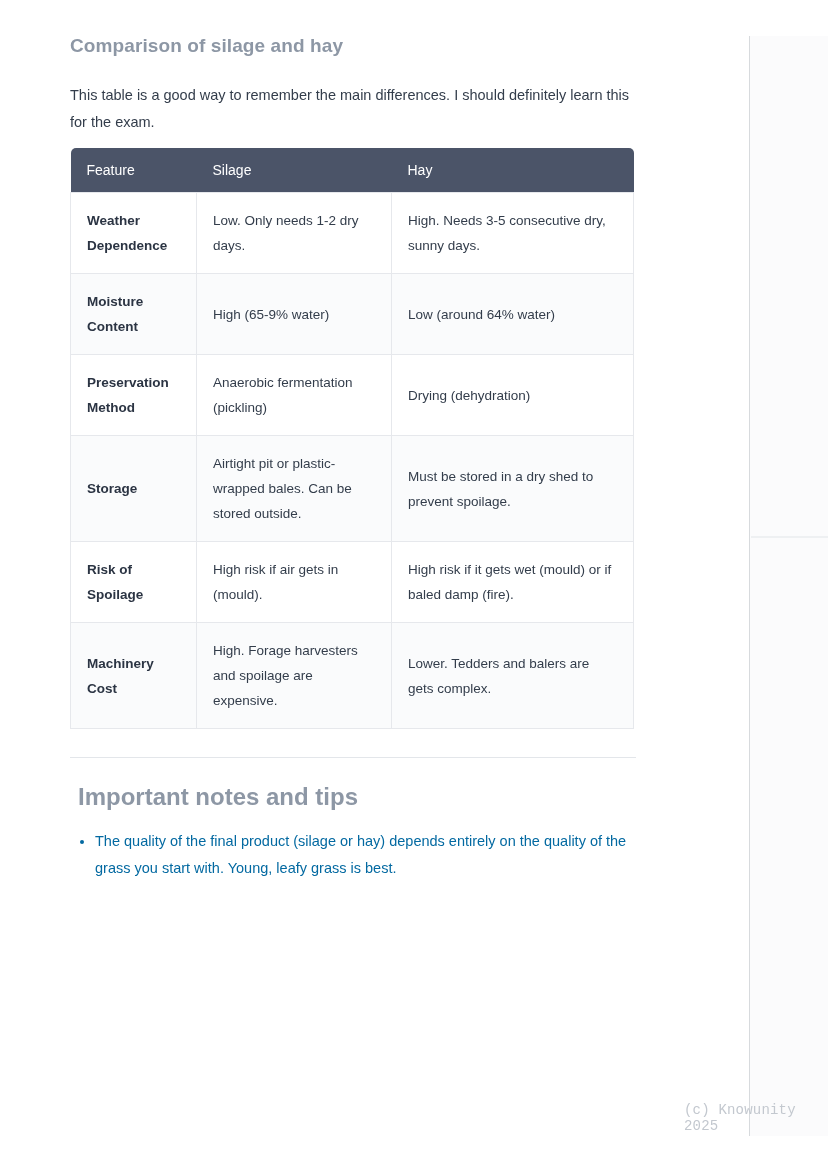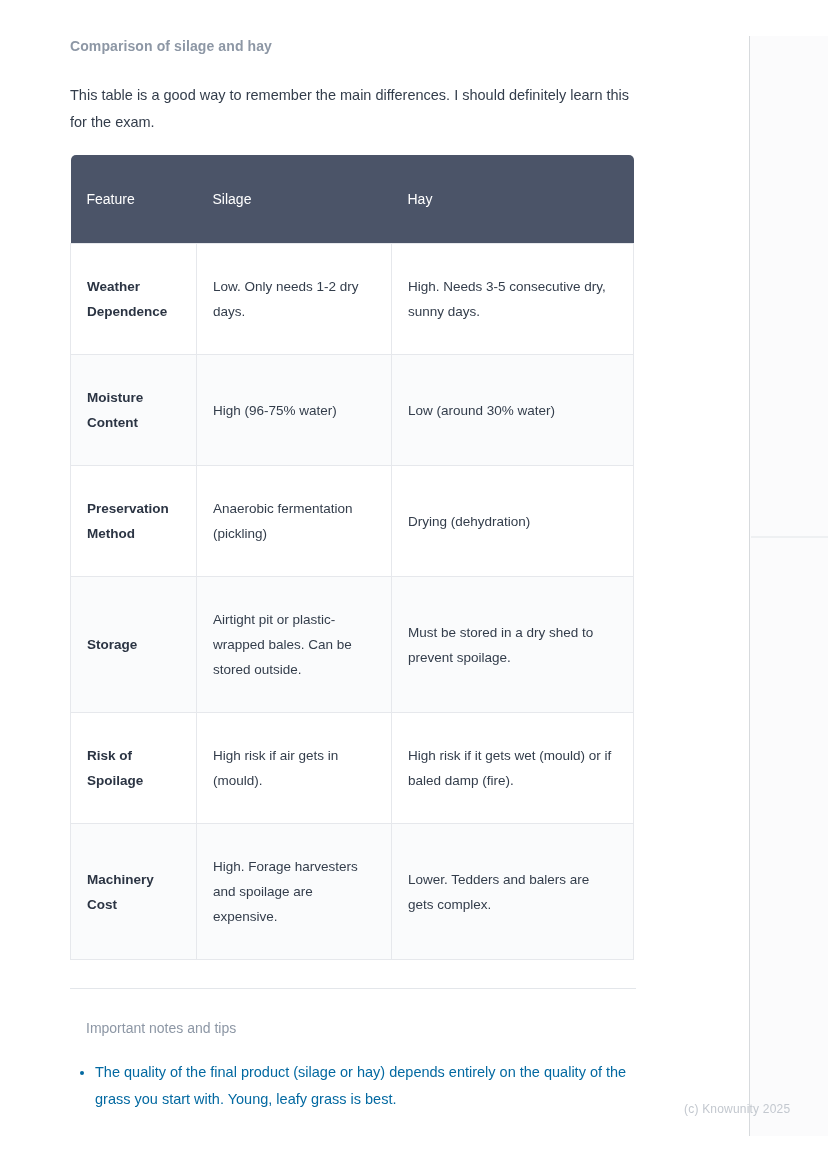--- a/index.html
+++ b/index.html
@@ -25,58 +25,58 @@
   }
 
   .content {
     position: absolute;
     left: 70px;
     top: 32px;
     width: 565px;
   }
 
   h1.section-title {
-    font-size: 14px;
+    font-size: 19px;
     line-height: 28px;
     font-weight: bold;
     color: #8d97a5;
     margin: 0 0 22px 0;
     letter-spacing: 0.1px;
   }
 
   p.intro {
     font-size: 14.5px;
     line-height: 27px;
     color: #333d4b;
-    margin: 0 0 19px 0;
+    margin: 0 0 12px 0;
     width: 566px;
   }
 
   table.comparison {
     border-collapse: collapse;
     width: 563px;
     table-layout: fixed;
     font-size: 13.5px;
   }
 
   table.comparison thead th {
     background: #4b5468;
     color: #ffffff;
     font-weight: normal;
     text-align: left;
-    padding: 36px 16px;
+    padding: 14px 16px;
     font-size: 14px;
     border: none;
   }
   table.comparison thead th:first-child { border-top-left-radius: 5px; }
   table.comparison thead th:last-child  { border-top-right-radius: 5px; }
 
   table.comparison td {
     border: 1px solid #e6e8ec;
-    padding: 30px 16px;
+    padding: 15px 16px;
     vertical-align: middle;
     line-height: 25px;
     color: #333d4b;
     background: #ffffff;
     margin-top: 21px;
   }
   table.comparison tbody tr:nth-child(even) td {
     background: #fafbfc;
   }
   table.comparison td.feature {
@@ -89,25 +89,25 @@
   col.c3 { width: 242px; }
 
   hr.divider {
     border: none;
     border-top: 1px solid #e3e6ea;
     margin: 28px 0 26px 0;
     width: 566px;
   }
 
   h2.notes-title {
-    font-size: 14px;
+    font-size: 24px;
     line-height: 26px;
-    font-weight: normal;
+    font-weight: bold;
     color: #8d97a5;
-    margin: 0 0 18px 16px;
+    margin: 0 0 18px 8px;
   }
 
   ul.notes {
     margin: 0;
     padding-left: 25px;
     width: 540px;
   }
   ul.notes li {
     font-size: 14.5px;
     line-height: 27px;
@@ -131,23 +131,24 @@
     top: 536px;
     width: 77px;
     height: 2px;
     background: #eef0f2;
   }
 
   .watermark {
     position: absolute;
     left: 684px;
     top: 1102px;
-    font-size: 12px;
+    font-size: 14px;
     color: #c3c8cf;
     letter-spacing: 0.2px;
+    font-family: Liberation Mono, monospace;
   }
 </style>
 </head>
 <body>
 
 <div class="page">
 
   <div class="content">
 
     <h1 class="section-title">Comparison of silage and hay</h1>
@@ -168,22 +169,22 @@
         </tr>
       </thead>
       <tbody>
         <tr>
           <td class="feature">Weather Dependence</td>
           <td>Low. Only needs 1-2 dry days.</td>
           <td>High. Needs 3-5 consecutive dry, sunny days.</td>
         </tr>
         <tr>
           <td class="feature">Moisture Content</td>
-          <td>High (96-75% water)</td>
-          <td>Low (around 30% water)</td>
+          <td>High (65-9% water)</td>
+          <td>Low (around 64% water)</td>
         </tr>
         <tr>
           <td class="feature">Preservation Method</td>
           <td>Anaerobic fermentation (pickling)</td>
           <td>Drying (dehydration)</td>
         </tr>
         <tr>
           <td class="feature">Storage</td>
           <td>Airtight pit or plastic-wrapped bales. Can be stored outside.</td>
           <td>Must be stored in a dry shed to prevent spoilage.</td>

